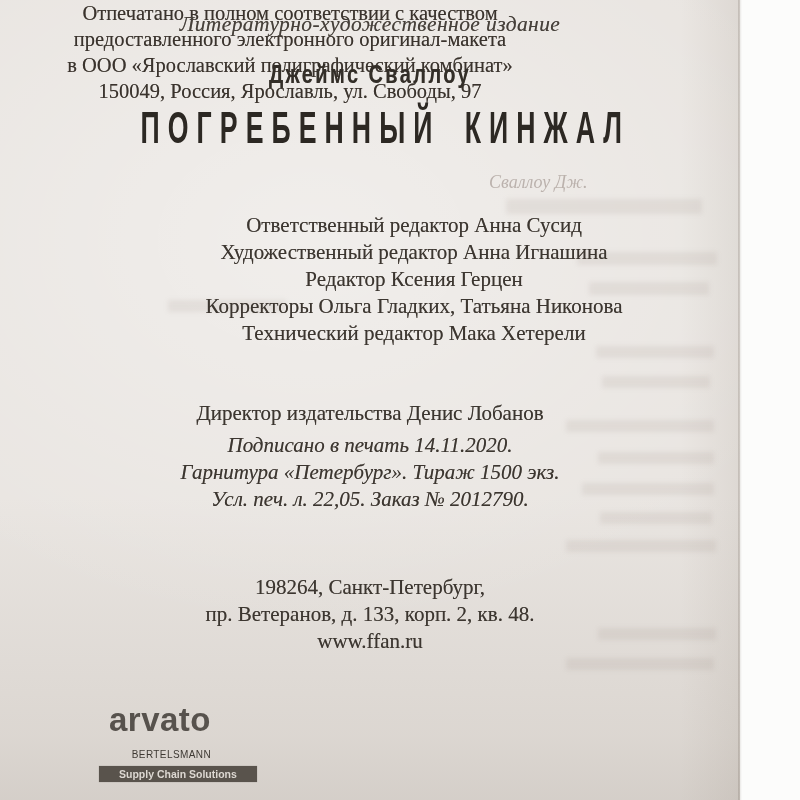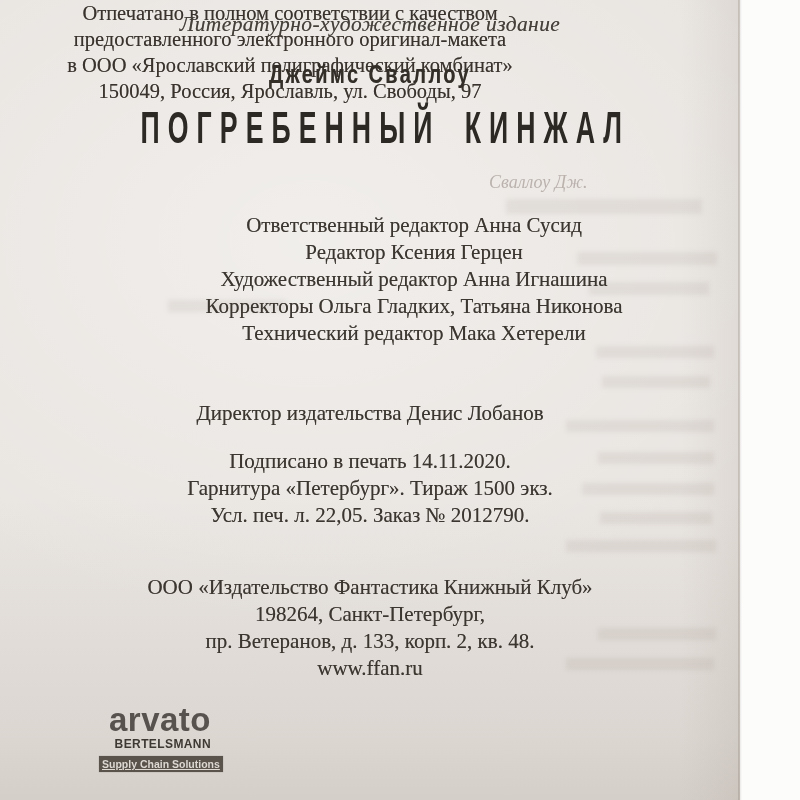--- a/index.html
+++ b/index.html
@@ -45,48 +45,47 @@
   }
   .book-title{
     top:103px;
     font-family:"Liberation Sans", sans-serif;
     font-weight:700;font-size:43px;color:#2c2823;
     letter-spacing:13px;word-spacing:14px;white-space:nowrap;
     transform:scale(0.62,1.04);transform-origin:center;
   }
   .director{top:400px;}
   .staff{top:212px;margin-left:44px;}
-  .print-info{top:448px;}
+  .print-info{top:432px;font-style:italic;}
   .publisher{top:574px;}
   .publisher .line{line-height:27px;}
 
   .printer{
     top:698px;left:160px;width:540px;
     text-align:center;color:#3a332d;
   }
   .printer .line{line-height:26px;font-size:20.5px;white-space:nowrap;margin-left:40px;}
 
   
   .logo{position:absolute;left:99px;top:706px;width:112px;text-align:right;
         font-family:"Liberation Sans", sans-serif;}
   .logo-brand{
     font-size:33px;font-weight:700;color:#57524d;line-height:28px;
     letter-spacing:0.5px;
   }
   .logo-company{
-    font-size:12px;font-weight:700;color:#3e3933;letter-spacing:0.4px;
-    line-height:17px;margin-top:2px;white-space:nowrap;
+    font-size:10px;font-weight:400;color:#3e3933;letter-spacing:0.4px;
+    line-height:17px;margin-top:12px;white-space:nowrap;
   }
   .logo-badge{
     margin-top:3px;display:inline-block;
     background:#59534c;color:#ddd8d2;
     font-size:10.5px;font-weight:700;line-height:14px;
-    padding:1px 3px;white-space:nowrap;
+    padding:1px 20px;white-space:nowrap;
     box-shadow:0 0 1px rgba(0,0,0,0.3);
-    text-decoration:underline;
   }
 
   
   .ghost-fragment{
     position:absolute;color:rgba(104,88,80,0.38);
     font-size:18px;filter:blur(0.6px);white-space:nowrap;font-style:italic;
   }
   .ghost{position:absolute;background:rgba(130,110,100,0.10);filter:blur(2.5px);border-radius:2px;}
 
   .soft{text-shadow:0 0 0.5px rgba(60,54,48,0.55);}
@@ -114,38 +113,37 @@
     <div class="ghost" style="left:566px;top:658px;width:148px;height:12px;"></div>
 
     <div class="line-block edition-note soft">Литературно-художественное издание</div>
 
     <div class="line-block author soft">Джеймс Сваллоу</div>
 
     <div class="line-block book-title">ПОГРЕБЕННЫЙ КИНЖАЛ</div>
 
     <div class="line-block staff soft">
         <div class="line">Ответственный редактор Анна Сусид</div>
+        <div class="line">Художественный редактор Анна Игнашина</div>
         <div class="line">Редактор Ксения Герцен</div>
-        <div class="line">Художественный редактор Анна Игнашина</div>
         <div class="line">Корректоры Ольга Гладких, Татьяна Никонова</div>
         <div class="line">Технический редактор Мака Хетерели</div>
       </div>
 
     <div class="line-block director soft">
       <div class="line">Директор издательства Денис Лобанов</div>
     </div>
 
     <div class="line-block print-info soft">
         <div class="line">Подписано в печать 14.11.2020.</div>
         <div class="line">Гарнитура «Петербург». Тираж 1500 экз.</div>
         <div class="line">Усл. печ. л. 22,05. Заказ № 2012790.</div>
       </div>
 
     <div class="line-block publisher soft">
-        <div class="line">ООО «Издательство Фантастика Книжный Клуб»</div>
         <div class="line">198264, Санкт-Петербург,</div>
         <div class="line">пр. Ветеранов, д. 133, корп. 2, кв. 48.</div>
         <div class="line">www.ffan.ru</div>
       </div>
 
     <div class="printer soft">
         <div class="line">Отпечатано в полном соответствии с качеством</div>
         <div class="line">предоставленного электронного оригинал-макета</div>
         <div class="line">в ООО «Ярославский полиграфический комбинат»</div>
         <div class="line">150049, Россия, Ярославль, ул. Свободы, 97</div>

